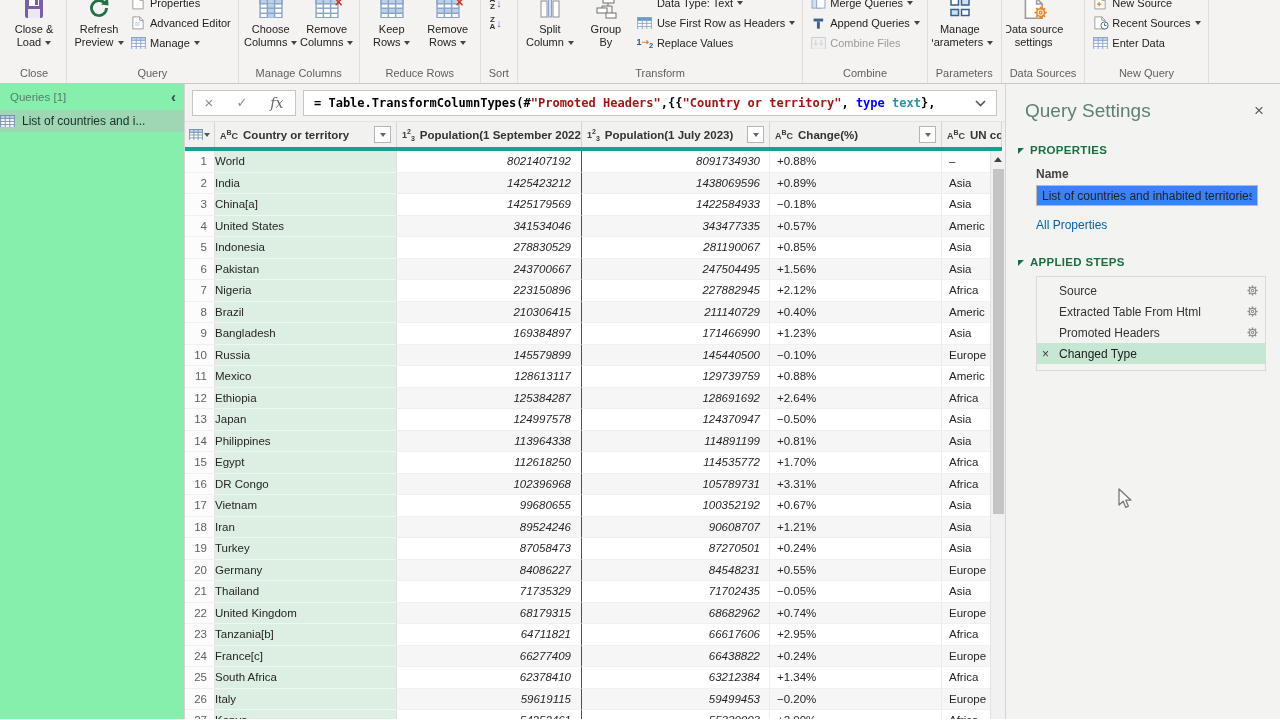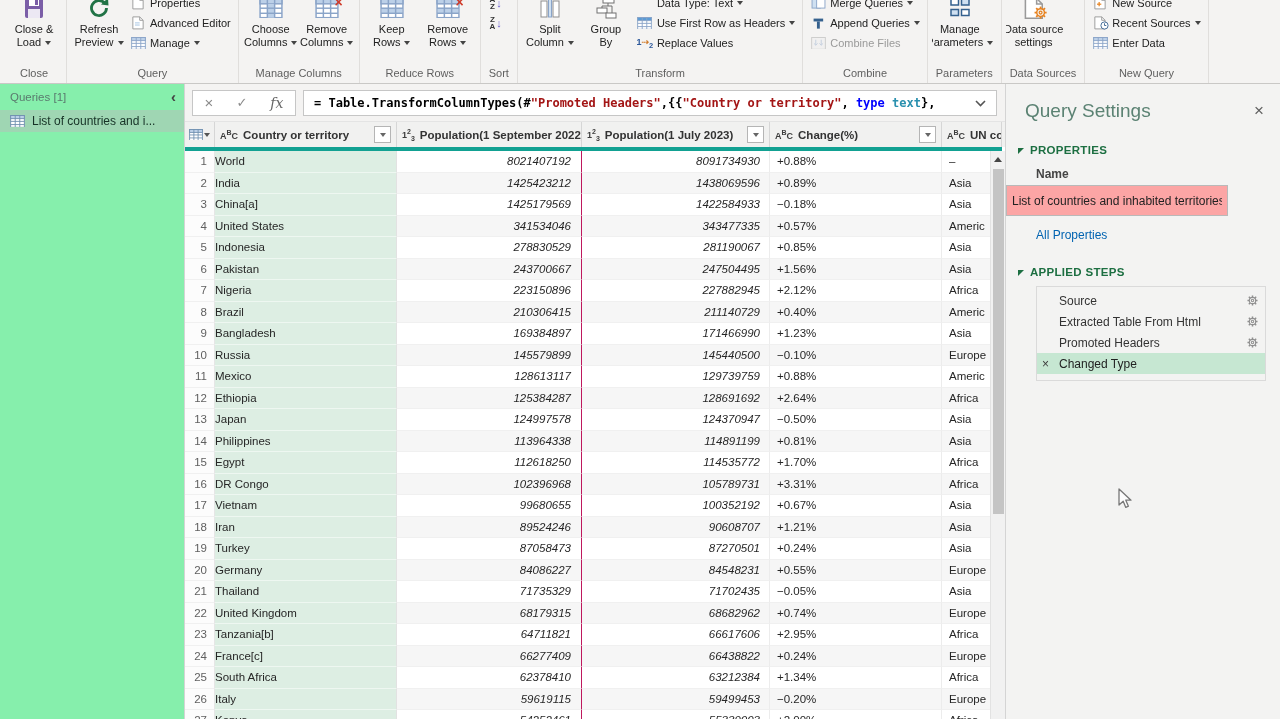--- a/index.html
+++ b/index.html
@@ -27,21 +27,21 @@
   .sortglyph { display:inline-flex; align-items:center; font-size:8px; font-weight:bold; color:#333; }
   .sortglyph .letters { display:flex; flex-direction:column; line-height:7px; }
   .sortglyph .sarr { color:#6a5fd0; font-size:11px; margin-left:1px; }
   .repl { font-size:9px; font-weight:bold; color:#2b579a; white-space:nowrap; }
 
   
   .main { display:flex; height:635px; }
   .qpane { width:185px; background:#86efac; border-right:1px solid #d4d4d4;text-align:right; }
   .qpane-head { display:flex; align-items:center; padding:7px 8px 5px 10px; font-size:11.5px; color:#5a7a6e; }
   .qpane-collapse { margin-left:auto; color:#444; font-size:15px; line-height:10px; font-weight:bold; }
-  .qitem { display:flex; align-items:center; height:22px; margin:2px 0 0 0; padding-left:10px; background:var(--selection-green); font-size:12px; color:#163226; }
+  .qitem { display:flex; align-items:center; height:22px; margin:2px 0 0 0; padding-left:0; background:var(--selection-green); font-size:12px; color:#163226; }
   .qitem .sicon { margin-right:7px; display:inline-flex; }
   .center { width:820px; display:flex; flex-direction:column; background:#fff; }
   .spane { width:275px; background:#f3f3f2; border-left:1px solid #d4d4d4; position:relative; }
 
   
   .fbar { height:38px; background:#f4f3f2; display:flex; align-items:center; padding:0 8px 0 7px; gap:7px; border-bottom:1px solid #e4e4e4; }
   .fbtns { width:104px; height:26px; background:#fff; border:1px solid #c6c6c6; display:flex; align-items:center; justify-content:space-around; color:#8a8a8a; font-size:13px; }
   .fbtns .fx { font-family:"DejaVu Serif", serif; font-style:italic; color:#666; font-size:14px; }
   .fformula { flex:1; height:26px; background:#fff; border:1px solid #c6c6c6; display:flex; align-items:center; padding:0 10px; font-family:"DejaVu Sans Mono", monospace; font-size:12px; font-weight:600; white-space:nowrap; overflow:hidden; }
   .fformula .chev { margin-left:auto; }
@@ -73,21 +73,21 @@
   .vs-up { height:16px; display:flex; align-items:center; justify-content:center; }
   .vs-up .triu { width:0; height:0; border-left:4px solid transparent; border-right:4px solid transparent; border-bottom:5px solid #444; }
   .vs-thumb { position:absolute; top:18px; left:2px; width:11px; height:345px; background:#c4c4c4; }
 
   
   .sp-title { display:flex; align-items:center; padding:16px 16px 0 19px; font-size:19px; color:var(--title-green); }
   .sp-close { margin-left:auto; font-size:17px; color:#5f5f5f; line-height:16px; }
   .sp-sect-head { display:flex; align-items:center; font-size:11.5px; font-weight:bold; color:var(--section-green); letter-spacing:.3px; padding-left:12px; }
   .sp-tri { width:0; height:0; border-top:6px solid var(--section-green); border-right:6px solid transparent; margin-right:6px; margin-top:2px; }
   .sp-name-label { font-size:12px; color:#444; margin:11px 0 4px 30px;font-weight:bold; }
-  .sp-name-input { display:block; width:222px; height:31px; border:1px solid #b9b9b9; font-size:12px; font-family:"Liberation Sans", sans-serif; padding:0 5px; color:#222; background:#fca5a5; }
+  .sp-name-input { display:block; width:222px; height:21px; margin-left:30px; border:1px solid #b9b9b9; font-size:12px; font-family:"Liberation Sans", sans-serif; padding:0 5px; color:#222; background:#3b82f6; }
   .sp-allprops { font-size:12px; color:var(--link-blue); margin:12px 0 0 30px; }
   .steps-box { margin:8px 14px 0 30px; border:1px solid #dadada; padding:3px 0 6px 0; }
   .step { display:flex; align-items:center; height:21px; font-size:12px; color:#333; padding-left:22px; }
   .step.selected { background:var(--step-selected); padding-left:5px; color:#222; }
   .step .delx { width:17px; font-size:12px; color:#3d3d3d; }
   .step .gear { margin-left:auto; margin-right:7px; display:inline-flex; }
 
   .cursor { position:absolute; left:1117px; top:488px; z-index:50; }
 </style>
 </head>

